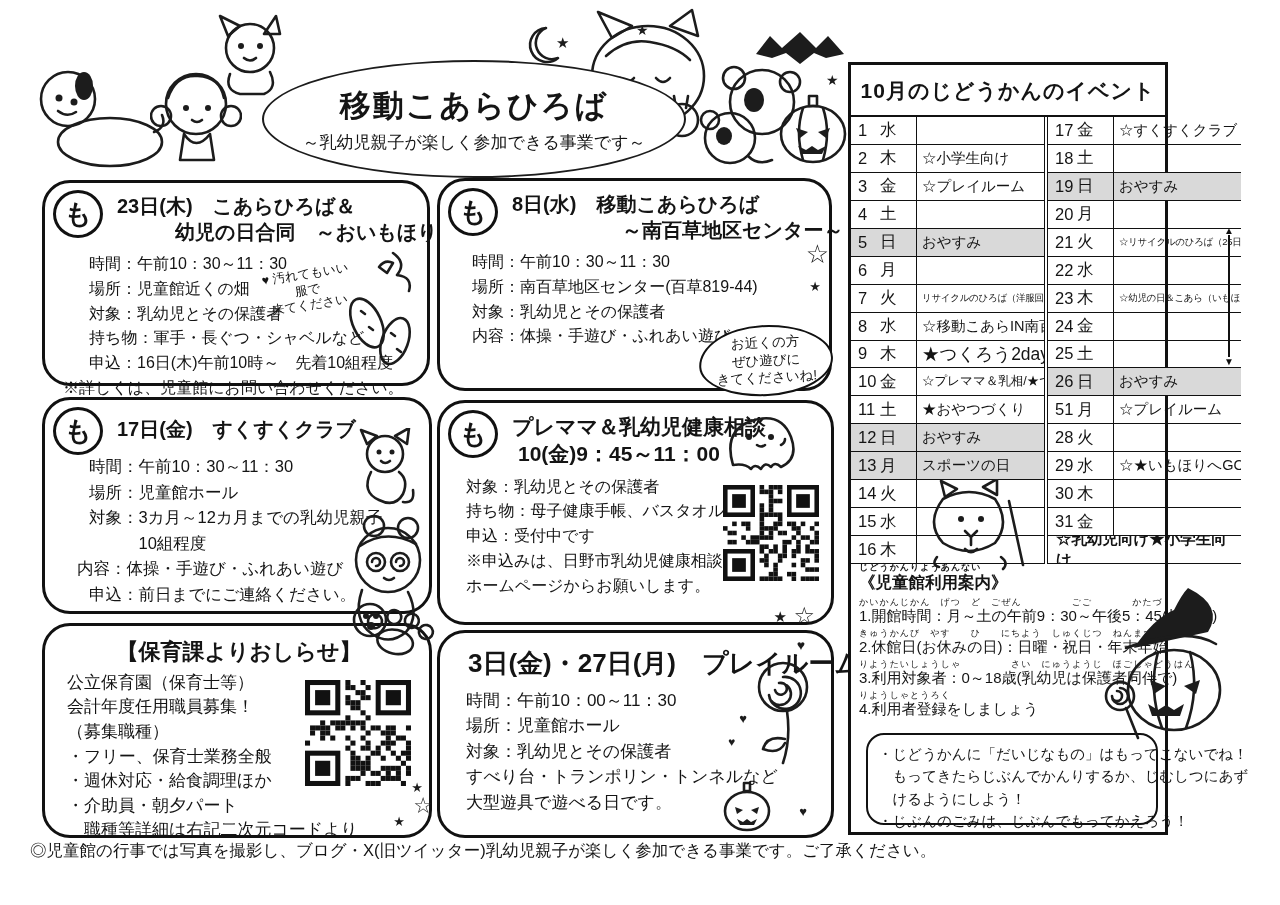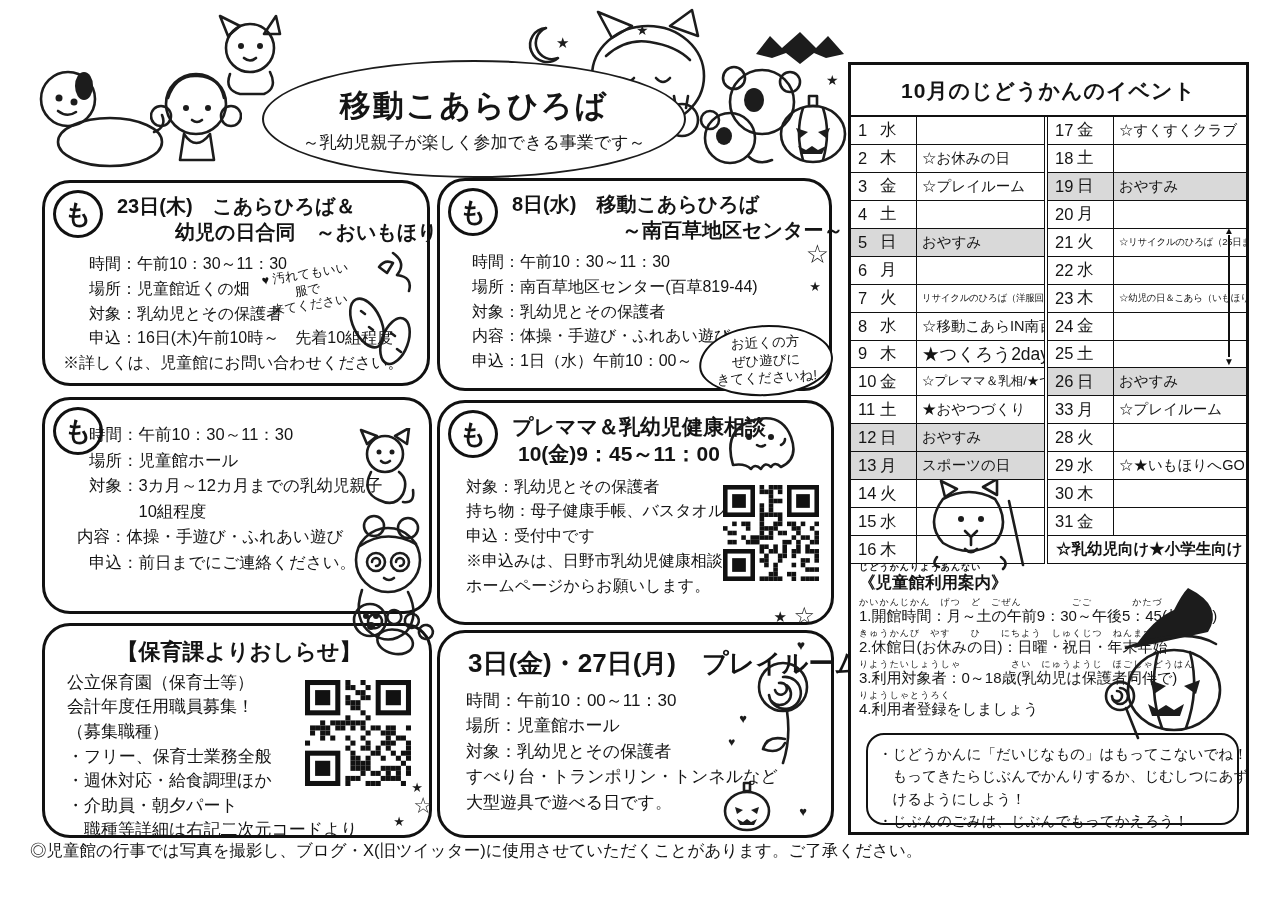--- a/index.html
+++ b/index.html
@@ -28,21 +28,21 @@
   .blines{margin-top:7px;font-size:16.5px;line-height:1.55;padding-left:26px;position:relative;z-index:2;}
   .blines div{white-space:nowrap;}
   .blines .flush{margin-left:-26px;}
   .handnote{position:absolute;font-size:12.5px;line-height:1.25;transform:rotate(-9deg);
        text-align:center;z-index:3;}
   .bubble{position:absolute;border:2.5px solid #111;border-radius:48% 52% 50% 50%/55% 50% 50% 45%;
        padding:7px 9px;background:#fff;font-size:13.5px;line-height:1.3;text-align:center;
        transform:rotate(-3deg);z-index:3;}
   .qr{position:absolute;background:#fff;}
   
-  #panel{position:absolute;left:848px;top:62px;width:401px;height:773px;border:3.5px solid #111;
+  #panel{position:absolute;left:848px;top:62px;width:320px;height:773px;border:3.5px solid #111;
        box-sizing:border-box;background:#fff;}
   #panel-title{font-size:21px;font-weight:bold;text-align:center;padding:12px 0 10px;
        border-bottom:2px solid #111;letter-spacing:1px;}
   #cal-wrap{display:flex;height:447px;}
   .cal-col{width:193px;display:flex;flex-direction:column;}
   .cal-col.right{flex:1;border-left:4px double #111;}
   .cal-row{display:flex;height:27.95px;box-sizing:border-box;border-bottom:1.5px solid #111;
        align-items:stretch;overflow:hidden;}
   .cal-row.shaded{background:#d9d9d9;}
   .cal-day{width:54px;display:flex;align-items:center;padding:0 4px 0 7px;
@@ -151,20 +151,21 @@
         <span>も</span>
       </div>
     <div class="btitle">
       <div>23日(木)　こあらひろば＆</div>
       <div class="t2">幼児の日合同　～おいもほり～</div>
     </div>
     <div class="blines" style="font-size:16px;">
       <div>時間：午前10：30～11：30</div>
       <div>場所：児童館近くの畑</div>
       <div>対象：乳幼児とその保護者</div>
+      <div>持ち物：軍手・長ぐつ・シャベルなど</div>
       <div>申込：16日(木)午前10時～　先着10組程度</div>
       <div class="flush">※詳しくは、児童館にお問い合わせください。</div>
     </div>
     <div class="handnote" style="right:76px;top:84px">
       <div>♥ 汚れてもいい</div>
       <div>服で</div>
       <div>来てください</div>
     </div>
     <svg class="doodle" style="right:2px;top:62px;width:92px;height:126px" viewBox="0 0 92 126">
       <path d="M60 8 q14 10 4 22 M64 30 q16 2 12 16"></path>
@@ -181,35 +182,37 @@
       </div>
     <div class="btitle">
       <div>8日(水)　移動こあらひろば</div>
       <div class="t2" style="padding-left:110px">～南百草地区センター～</div>
     </div>
     <div class="blines" style="font-size:16px;padding-left:14px;">
       <div>時間：午前10：30～11：30</div>
       <div>場所：南百草地区センター(百草819-44)</div>
       <div>対象：乳幼児とその保護者</div>
       <div>内容：体操・手遊び・ふれあい遊び</div>
-      <div>申込：1日（水）午前10：00～</div>
     </div>
     <span class="star" style="right:0px;top:58px;font-size:26px">☆</span>
     <span class="star" style="right:8px;top:98px;font-size:13px">★</span>
     <div class="bubble" style="right:-4px;bottom:-8px;width:112px">
       <div>お近くの方</div>
       <div>ぜひ遊びに</div>
       <div>きてくださいね!</div>
     </div>
   </div>
 
   <div class="box" style="left:42px;top:397px;width:390px;height:217px">
     <div class="badge">
         <span>も</span>
       </div>
+    <div class="btitle" style="padding-top:6px">
+      <div>17日(金)　すくすくクラブ</div>
+    </div>
     <div class="blines" style="margin-top:12px;">
       <div>時間：午前10：30～11：30</div>
       <div>場所：児童館ホール</div>
       <div>対象：3カ月～12カ月までの乳幼児親子</div>
       <div>　　　10組程度</div>
       <div class="flush" style="margin-left:-12px">内容：体操・手遊び・ふれあい遊び</div>
       <div>申込：前日までにご連絡ください。</div>
     </div>
     <svg class="doodle" style="right:8px;top:28px;width:72px;height:96px" viewBox="0 0 72 96">
       <polygon points="18,16 12,2 28,8"></polygon>
@@ -580,21 +583,21 @@
               <span class="num">1</span>
               <span class="wd">水</span>
             </div>
             <div class="cal-event m"></div>
           </div>
           <div class="cal-row">
             <div class="cal-day">
               <span class="num">2</span>
               <span class="wd">木</span>
             </div>
-            <div class="cal-event m">☆お休みの日</div>
+            <div class="cal-event m">☆小学生向け</div>
           </div>
           <div class="cal-row">
             <div class="cal-day">
               <span class="num">3</span>
               <span class="wd">金</span>
             </div>
             <div class="cal-event m">☆プレイルーム</div>
           </div>
           <div class="cal-row">
             <div class="cal-day">
@@ -754,21 +757,21 @@
           </div>
           <div class="cal-row shaded">
             <div class="cal-day">
               <span class="num">26</span>
               <span class="wd">日</span>
             </div>
             <div class="cal-event m">おやすみ</div>
           </div>
           <div class="cal-row">
             <div class="cal-day">
-              <span class="num">33</span>
+              <span class="num">51</span>
               <span class="wd">月</span>
             </div>
             <div class="cal-event m">☆プレイルーム</div>
           </div>
           <div class="cal-row">
             <div class="cal-day">
               <span class="num">28</span>
               <span class="wd">火</span>
             </div>
             <div class="cal-event m"></div>
@@ -851,14 +854,14 @@
     <polygon class="fill" points="58,102 74,108 62,116"></polygon>
     <polygon class="fill" points="108,102 92,108 104,116"></polygon>
     <path class="fill" d="M56 126 l10 6 8 -5 8 5 10 -6 -4 12 h-28 z"></path>
   </svg>
   <svg class="doodle" style="left:1098px;top:678px;width:46px;height:66px;z-index:5" viewBox="0 0 46 66">
     <circle cx="22" cy="18" r="14"></circle>
     <path d="M22 10 a8 8 0 1 1 -8 8 a5 5 0 1 0 5 -5"></path>
     <line x1="28" y1="30" x2="40" y2="60"></line>
   </svg>
 
-  <div id="footer">◎児童館の行事では写真を撮影し、ブログ・X(旧ツイッター)に使用させていただくことがあります。ご了承ください。</div>
+  <div id="footer">◎児童館の行事では写真を撮影し、ブログ・X(旧ツイッター)乳幼児親子が楽しく参加できる事業です。ご了承ください。</div>
 </div>
 
 </body></html>

